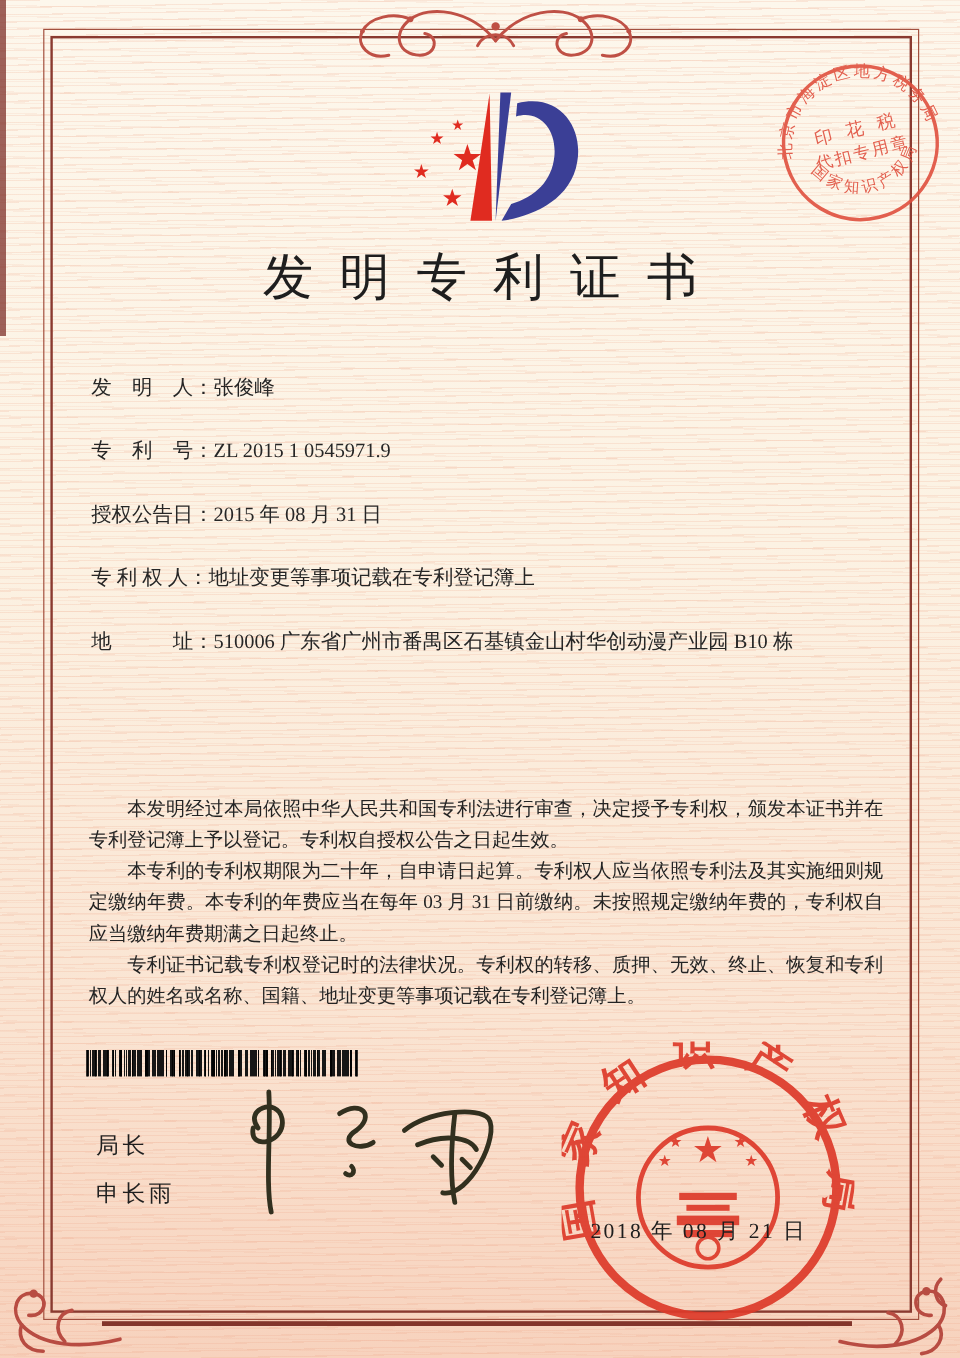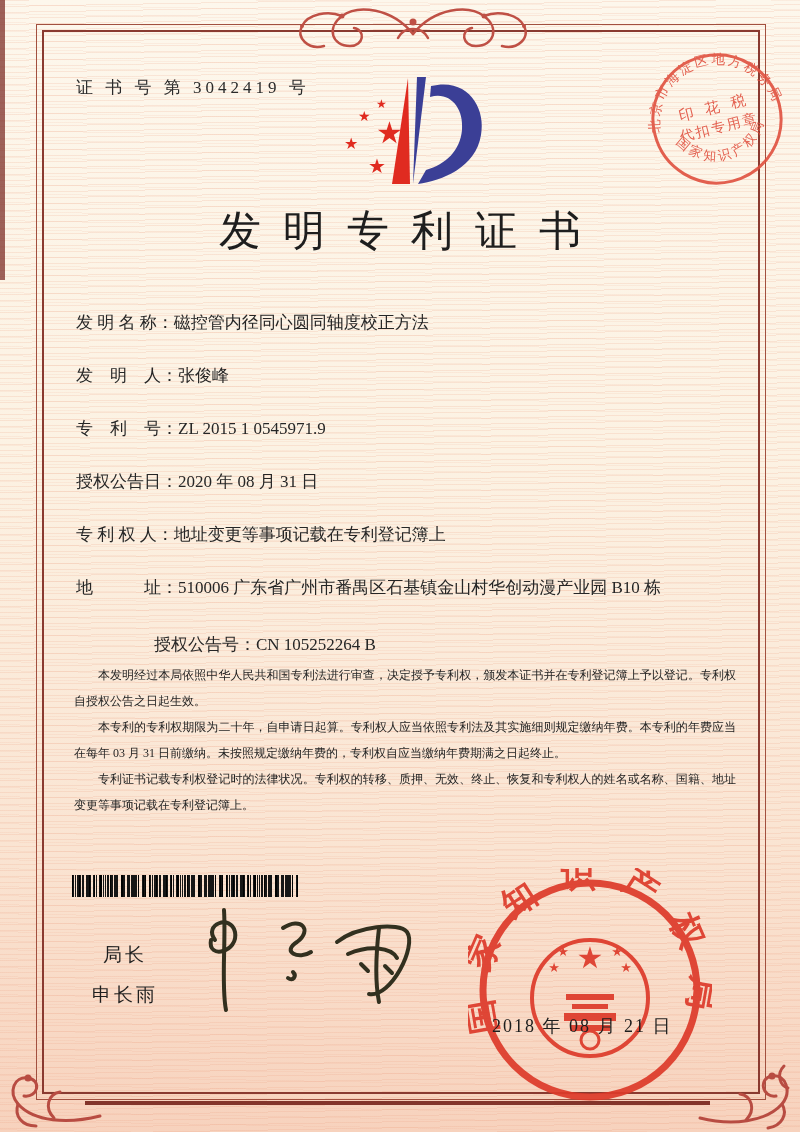--- a/index.html
+++ b/index.html
@@ -25,37 +25,37 @@
   .logo { position:absolute; left:330px; top:74px; width:164px; height:132px; z-index:2; }
   .logo .star { position:absolute; color:#e02b20; line-height:1; }
 
   .title { position:absolute; left:0; top:203px; width:100%; text-align:center; font-size:42px; font-weight:400;
            letter-spacing:22px; text-indent:22px; color:#1e1e1e; z-index:2; }
 
   .fields { position:absolute; left:76px; top:310px; width:660px; z-index:2; color:#262626; }
   .frow { display:flex; font-size:17px; line-height:25px; margin-bottom:28px; }
   .frow .lab { flex:0 0 auto; white-space:pre; }
   .frow .val { flex:1 1 auto; }
-  .frow.addr { margin-bottom:33px; }
+  .frow.addr { margin-bottom:20px; }
   .grant-row { display:flex; font-size:17px; color:#262626; }
   .grant-row .pair { white-space:pre; }
   .grant-row .pair.right { margin-left:78px; }
 
   .paras { position:absolute; left:74px; top:662px; width:662px; z-index:2; color:#242424;
-           font-size:12px; line-height:26px; text-align:justify; }
+           font-size:16px; line-height:26px; text-align:justify; }
   .paras p { text-indent:2em; }
 
   .barcode { position:absolute; left:72px; top:875px; width:226px; height:22px; z-index:2;
     background:
       repeating-linear-gradient(90deg,#161616 0 2px,transparent 2px 3px,#161616 3px 4px,transparent 4px 7px),
       repeating-linear-gradient(90deg,#161616 0 1px,transparent 1px 5px,#161616 5px 8px,transparent 8px 11px);
     background-blend-mode:multiply; }
 
-  .director { position:absolute; left:92px; top:942px; z-index:2; color:#1f1f1f; font-size:19px;
-              font-family:"Liberation Sans","DejaVu Sans",sans-serif;text-align:center; }
+  .director { position:absolute; left:80px; top:942px; z-index:2; color:#1f1f1f; font-size:19px;
+              font-family:"Liberation Sans","DejaVu Sans",sans-serif; }
   .director div { margin-bottom:14px; letter-spacing:3px; }
   .sig { position:absolute; left:185px; top:900px; z-index:2; }
 
   .seal { position:absolute; left:468px; top:868px; z-index:3; opacity:.92; }
   .seal-date { position:absolute; left:492px; top:1014px; z-index:4; font-size:18px; color:#1d1d1d;
                letter-spacing:2px; white-space:pre; }
   .tax-stamp { position:absolute; left:644px; top:46px; z-index:2; transform:rotate(-14deg); opacity:.9; }
 
   .footer { position:absolute; left:0; top:1066px; width:100%; text-align:center; font-size:15px;
             color:#333; z-index:2; letter-spacing:1px; white-space:pre; }
@@ -99,64 +99,58 @@
   <svg class="ornament" style="left:696px; top:1060px;" width="100" height="72" viewBox="0 0 100 72">
     <g stroke="#b84c42" stroke-width="3" fill="none" stroke-linecap="round">
       <path d="M4,58 C36,66 70,62 86,44 C96,32 90,14 76,16 C62,18 66,38 80,36"></path>
       <path d="M50,60 C60,50 56,36 44,34"></path>
       <path d="M86,44 C92,54 86,66 72,68"></path>
       <path d="M88,6 C80,14 84,26 92,28"></path>
     </g>
     <circle cx="76" cy="16" r="3.5" fill="#b84c42"></circle>
   </svg>
 
-  <div class="cert-no">证 书 号 第 3042419 号</div>
 
   <div class="logo">
     <svg width="164" height="132" viewBox="0 0 164 132">
       <polygon points="78,4 62,110 80,110" fill="#e02b20"></polygon>
       <polygon points="87,3 96,3 83,110" fill="#3b3f96"></polygon>
       <path d="M101,12 C138,3 156,34 151,61 C146,93 112,107 88,110 L 96,96 C116,90 130,77 132,56 C134,33 119,17 100,23 Z" fill="#3b3f96"></path>
     </svg>
     <span class="star" style="left:46px; top:44px; font-size:30px;">★</span>
     <span class="star" style="left:28px; top:36px; font-size:14px;">★</span>
     <span class="star" style="left:46px; top:24px; font-size:12px;">★</span>
     <span class="star" style="left:14px; top:62px; font-size:16px;">★</span>
     <span class="star" style="left:38px; top:82px; font-size:20px;">★</span>
   </div>
 
   <div class="title">发明专利证书</div>
 
   <div class="fields">
     <div class="frow">
-      <span class="lab">发 明 名 称：</span>
-      <span class="val">磁控管内径同心圆同轴度校正方法</span>
-    </div>
-    <div class="frow">
       <span class="lab">发　明　人：</span>
       <span class="val">张俊峰</span>
     </div>
     <div class="frow">
       <span class="lab">专　利　号：</span>
       <span class="val">ZL 2015 1 0545971.9</span>
     </div>
     <div class="frow">
       <span class="lab">授权公告日：</span>
-      <span class="val">2020 年 08 月 31 日</span>
+      <span class="val">2015 年 08 月 31 日</span>
     </div>
     <div class="frow">
       <span class="lab">专 利 权 人：</span>
       <span class="val">地址变更等事项记载在专利登记簿上</span>
     </div>
     <div class="frow addr">
       <span class="lab">地　　　址：</span>
       <span class="val">510006 广东省广州市番禺区石基镇金山村华创动漫产业园 B10 栋</span>
     </div>
     <div class="grant-row">
-      <span class="pair right"><span>授权公告号：</span><span>CN 105252264 B</span></span>
     </div>
   </div>
 
   <div class="paras">
     <p>本发明经过本局依照中华人民共和国专利法进行审查，决定授予专利权，颁发本证书并在专利登记簿上予以登记。专利权自授权公告之日起生效。</p>
     <p>本专利的专利权期限为二十年，自申请日起算。专利权人应当依照专利法及其实施细则规定缴纳年费。本专利的年费应当在每年 03 月 31 日前缴纳。未按照规定缴纳年费的，专利权自应当缴纳年费期满之日起终止。</p>
     <p>专利证书记载专利权登记时的法律状况。专利权的转移、质押、无效、终止、恢复和专利权人的姓名或名称、国籍、地址变更等事项记载在专利登记簿上。</p>
   </div>
 
   <div class="barcode"></div>

